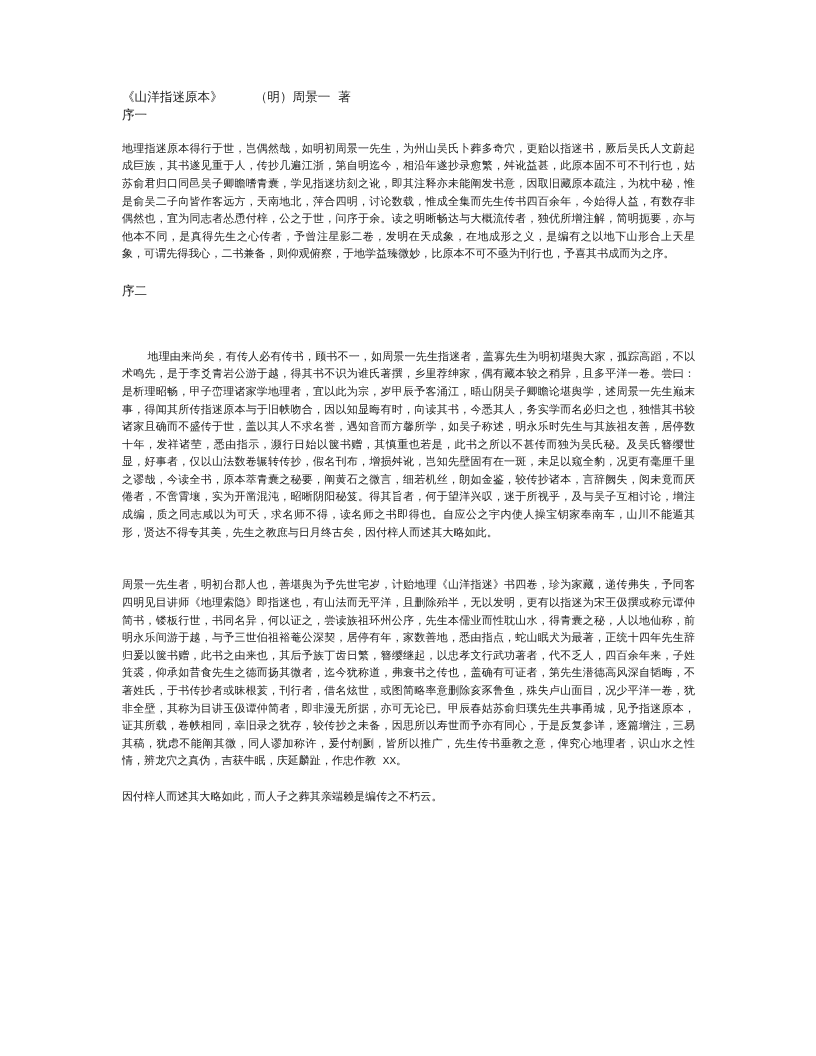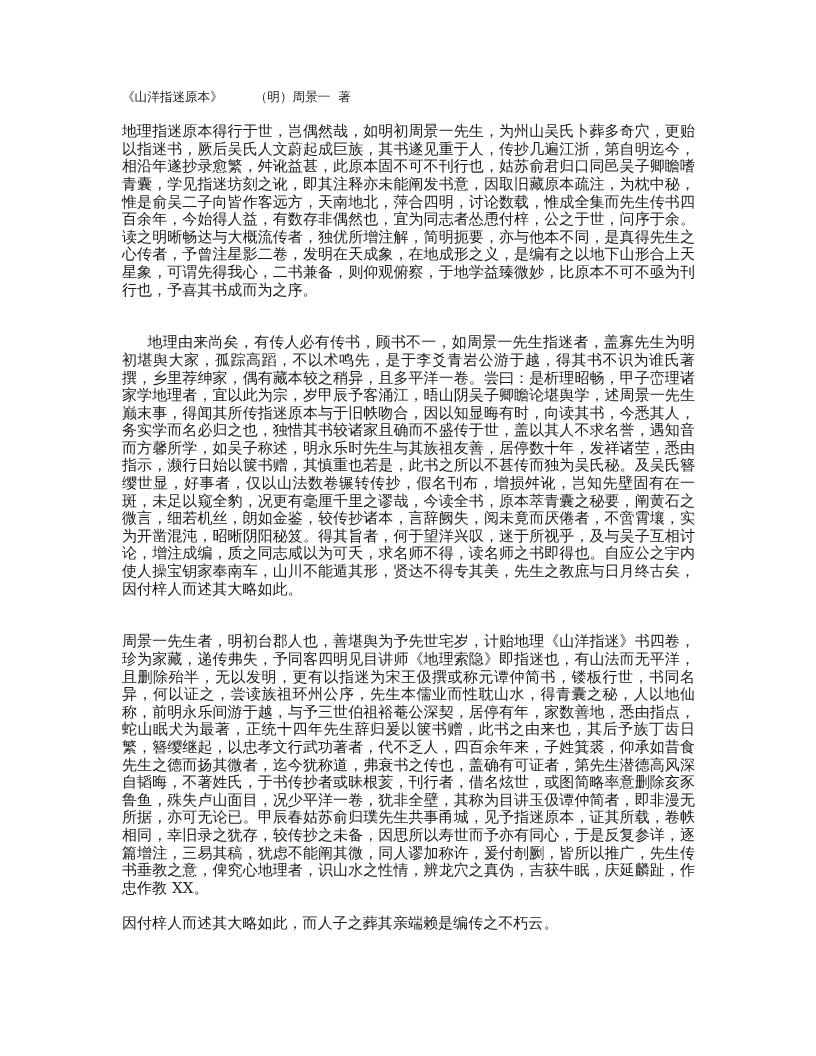--- a/index.html
+++ b/index.html
@@ -24,54 +24,58 @@
     left: 122px;
     top: 88px;
     width: 573px;
   }
   .title-line {
     font-size: 12.6px;
     line-height: 17.6px;
     white-space: pre;
   }
   .para {
-    font-size: 15px;
+    font-size: 11px;
     line-height: 17.6px;
     text-align: justify;
     text-justify: inter-ideograph;
     margin: 0;
     letter-spacing: 0.05px;
     word-break: break-all;
+    font-family: Liberation Mono, monospace;
   }
   .para-indent {
     text-indent: 25.5px;
+    margin-top: 32px;
   }
   .gap-sm { height: 17.6px; }
   .gap-md { height: 17.6px; }
   .heading {
     font-size: 12.6px;
     line-height: 17.6px;
     margin: 0;
   }
 </style>
 </head>
 <body>
 
 <div id="page">
   <div id="content">
 
     <div class="title-line">《山洋指迷原本》        （明）周景一  著</div>
 
+    <div class="heading">序一</div>
 
     <div class="gap-sm"></div>
 
     <p class="para">地理指迷原本得行于世，岂偶然哉，如明初周景一先生，为州山吴氏卜葬多奇穴，更贻以指迷书，厥后吴氏人文蔚起成巨族，其书遂见重于人，传抄几遍江浙，第自明迄今，相沿年遂抄录愈繁，舛讹益甚，此原本固不可不刊行也，姑苏俞君归口同邑吴子卿瞻嗜青囊，学见指迷坊刻之讹，即其注释亦未能阐发书意，因取旧藏原本疏注，为枕中秘，惟是俞吴二子向皆作客远方，天南地北，萍合四明，讨论数载，惟成全集而先生传书四百余年，今始得人益，有数存非偶然也，宜为同志者怂恿付梓，公之于世，问序于余。读之明晰畅达与大概流传者，独优所增注解，简明扼要，亦与他本不同，是真得先生之心传者，予曾注星影二卷，发明在天成象，在地成形之义，是编有之以地下山形合上天星象，可谓先得我心，二书兼备，则仰观俯察，于地学益臻微妙，比原本不可不亟为刊行也，予喜其书成而为之序。</p>
 
     <div class="gap-md"></div>
 
+    <div class="heading">序二</div>
 
     <div class="gap-sm"></div>
 
     <p class="para para-indent">地理由来尚矣，有传人必有传书，顾书不一，如周景一先生指迷者，盖寡先生为明初堪舆大家，孤踪高蹈，不以术鸣先，是于李爻青岩公游于越，得其书不识为谁氏著撰，乡里荐绅家，偶有藏本较之稍异，且多平洋一卷。尝曰：是析理昭畅，甲子峦理诸家学地理者，宜以此为宗，岁甲辰予客涌江，晤山阴吴子卿瞻论堪舆学，述周景一先生巅末事，得闻其所传指迷原本与于旧帙吻合，因以知显晦有时，向读其书，今悉其人，务实学而名必归之也，独惜其书较诸家且确而不盛传于世，盖以其人不求名誉，遇知音而方馨所学，如吴子称述，明永乐时先生与其族祖友善，居停数十年，发祥诸茔，悉由指示，濒行日始以箧书赠，其慎重也若是，此书之所以不甚传而独为吴氏秘。及吴氏簪缨世显，好事者，仅以山法数卷辗转传抄，假名刊布，增损舛讹，岂知先壁固有在一斑，未足以窥全豹，况更有毫厘千里之谬哉，今读全书，原本萃青囊之秘要，阐黄石之微言，细若机丝，朗如金鉴，较传抄诸本，言辞阙失，阅未竟而厌倦者，不啻霄壤，实为开凿混沌，昭晰阴阳秘笈。得其旨者，何于望洋兴叹，迷于所视乎，及与吴子互相讨论，增注成编，质之同志咸以为可夭，求名师不得，读名师之书即得也。自应公之宇内使人操宝钥家奉南车，山川不能遁其形，贤达不得专其美，先生之教庶与日月终古矣，因付梓人而述其大略如此。</p>
 
     <div class="gap-md"></div>
 
 
     <div class="gap-sm"></div>
 

